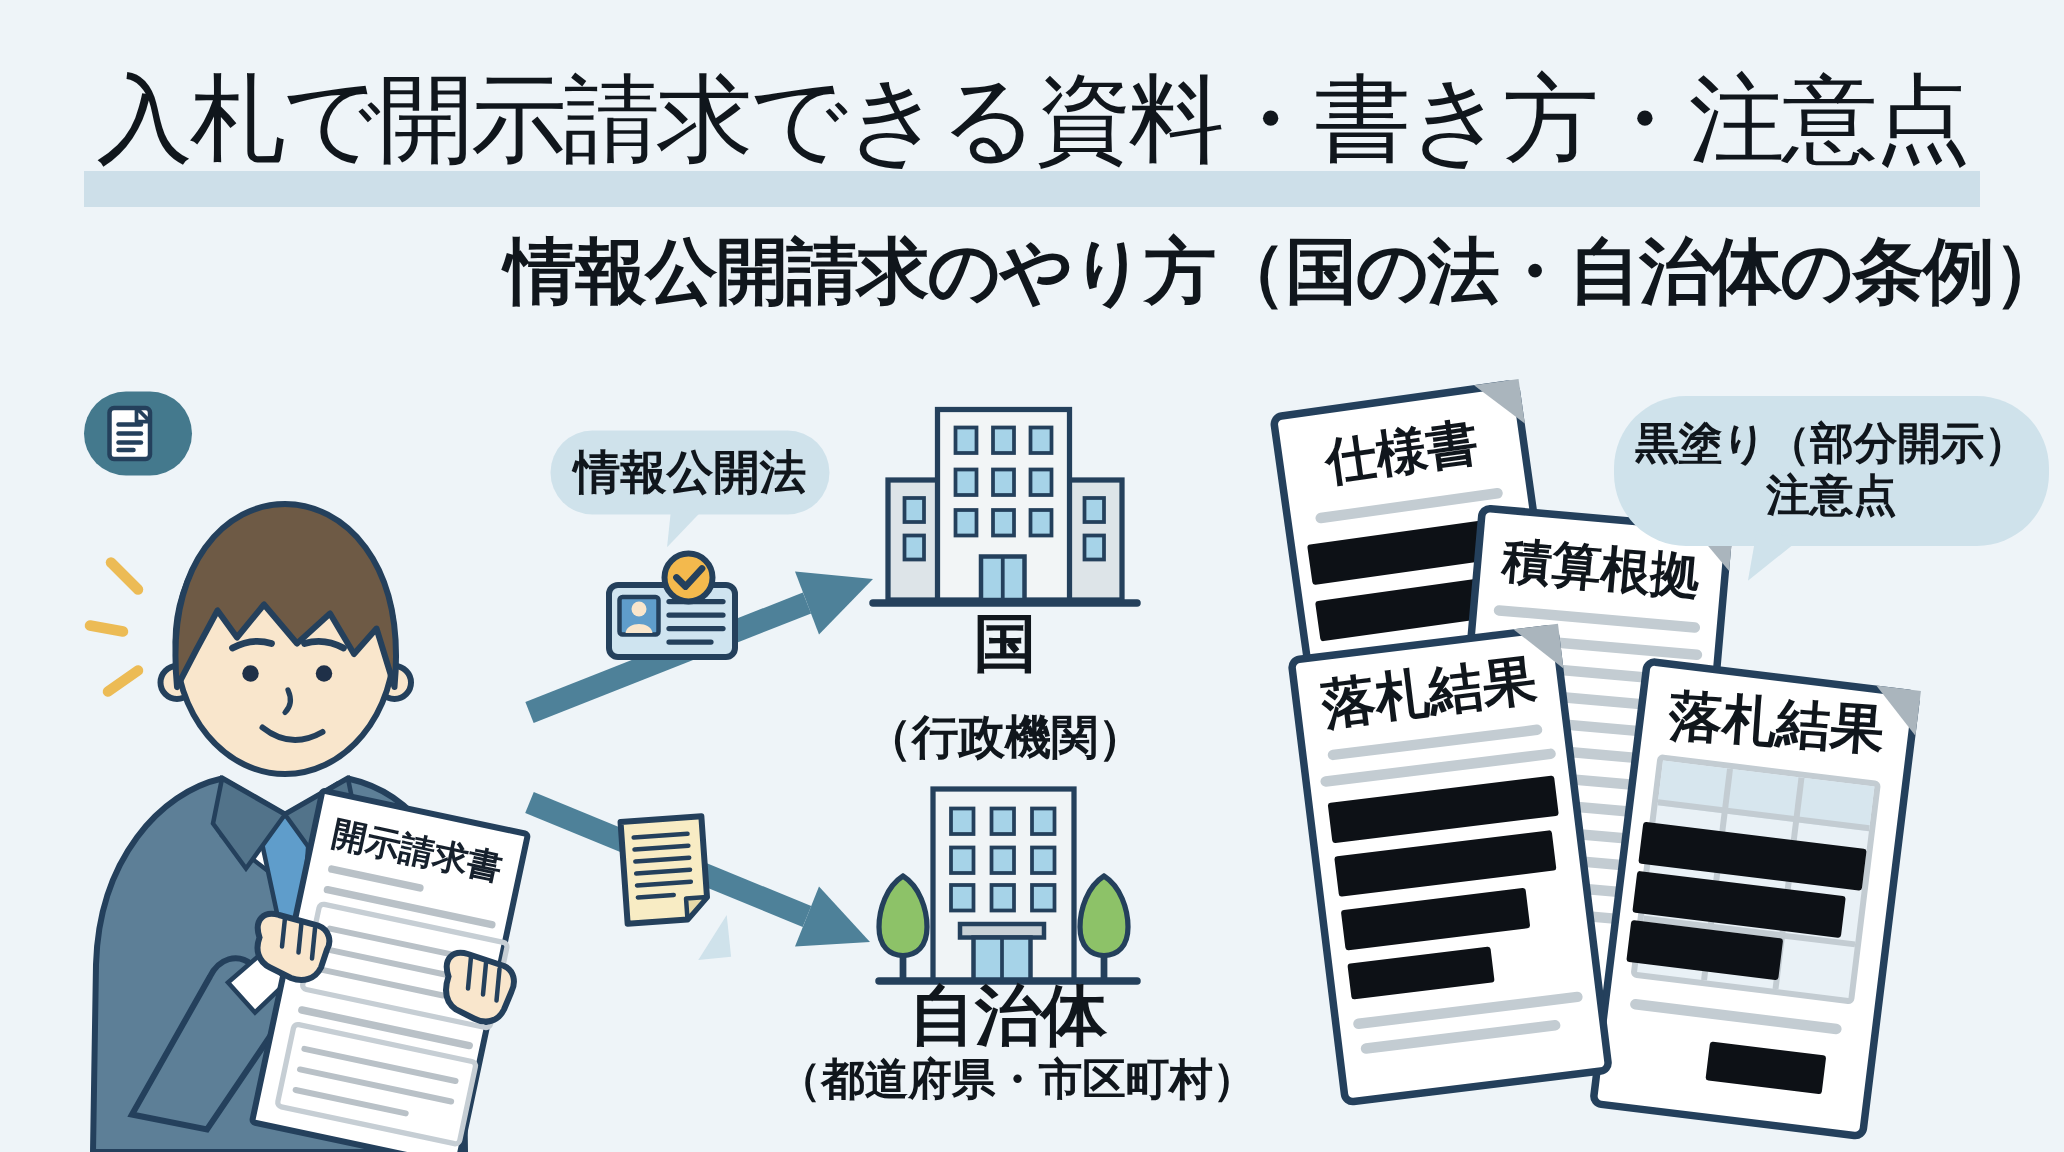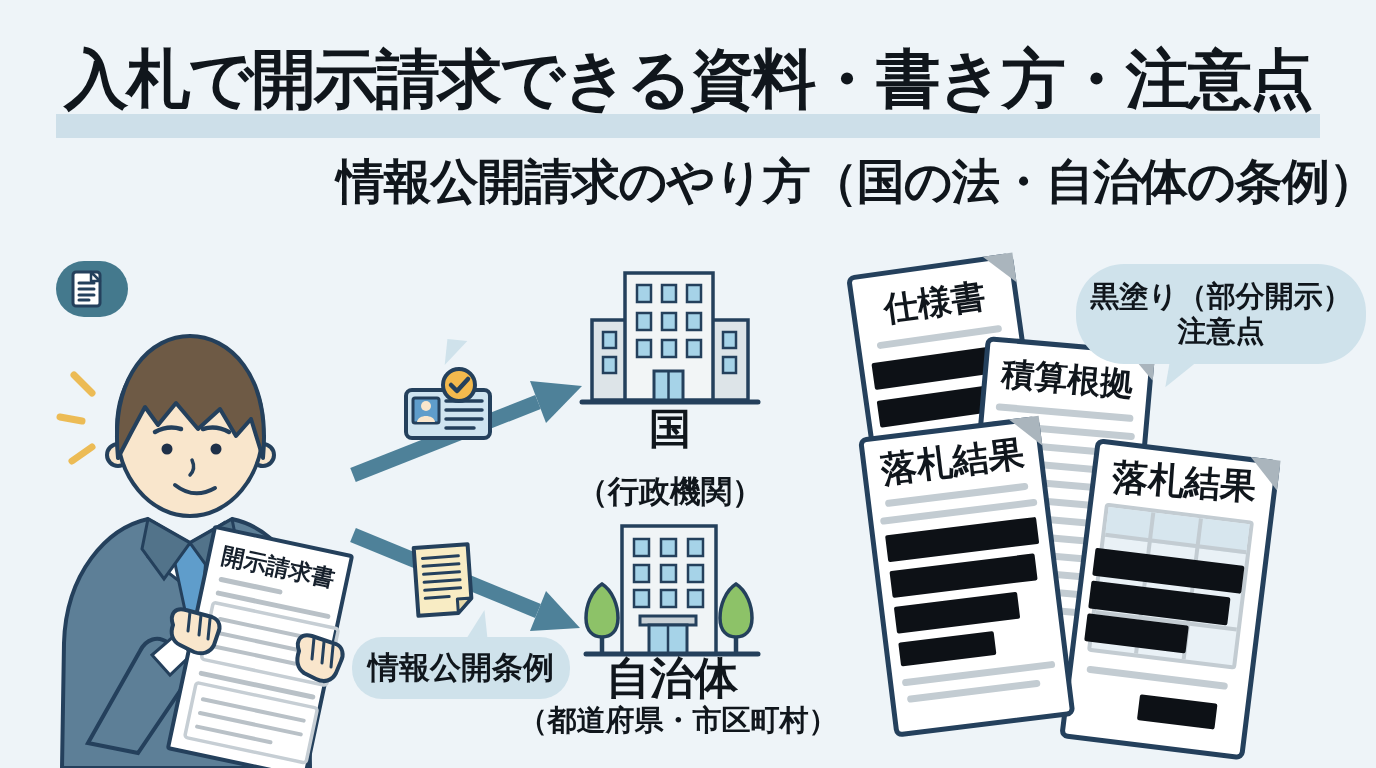--- a/index.html
+++ b/index.html
@@ -12,21 +12,21 @@
   }
   .stage{position:relative;width:1376px;height:768px;overflow:hidden;}
 
   
   .title-highlight{
     position:absolute;left:56px;top:114px;width:1264px;height:24px;
     background:#cddfe9;
   }
   .main-title{
     position:absolute;left:0;top:47px;width:100%;
-    text-align:center;font-size:64px;font-weight:700;letter-spacing:-2px;
+    text-align:center;font-size:64px;font-weight:400;letter-spacing:-2px;
     line-height:1;white-space:nowrap;
   }
   .sub-title{
     position:absolute;left:0;top:158px;width:100%;
     text-align:right;font-size:48px;font-weight:900;letter-spacing:-1px;
     line-height:1;white-space:nowrap;
   }
 
   
   .template-badge{
@@ -218,24 +218,24 @@
     <g stroke="#24405c" stroke-width="3" stroke-linecap="round">
       <line x1="14" y1="17" x2="50" y2="17"></line>
       <line x1="14" y1="25" x2="50" y2="25"></line>
       <line x1="14" y1="33" x2="50" y2="33"></line>
       <line x1="14" y1="41" x2="50" y2="41"></line>
       <line x1="14" y1="49" x2="50" y2="49"></line>
       <line x1="14" y1="57" x2="38" y2="57"></line>
     </g>
   </svg>
 
+  <div class="bubble bubble-law">
+    <span>情報公開法</span>
+  </div>
   <div class="tail tail-law"></div>
-  <div class="bubble bubble-ord">
-    <span>情報公開条例</span>
-  </div>
   <div class="tail tail-ord"></div>
 
   <svg class="abs" style="left:578px;top:268px;" width="184" height="140" viewBox="0 0 184 140">
     <rect x="14" y="52" width="36" height="80" fill="#dde4e8" stroke="#24405c" stroke-width="3.5"></rect>
     <rect x="134" y="52" width="36" height="80" fill="#dde4e8" stroke="#24405c" stroke-width="3.5"></rect>
     <rect x="47" y="5" width="88" height="127" fill="#f2f5f6" stroke="#24405c" stroke-width="3.5"></rect>
     <g fill="#a6d3e8" stroke="#24405c" stroke-width="2.5">
       <rect x="59" y="17" width="14" height="17"></rect>
         <rect x="84" y="17" width="14" height="17"></rect>
         <rect x="109" y="17" width="14" height="17"></rect>

